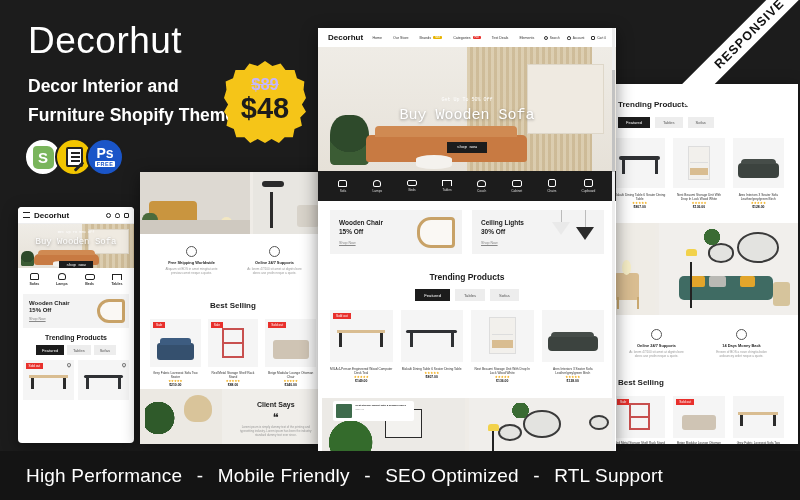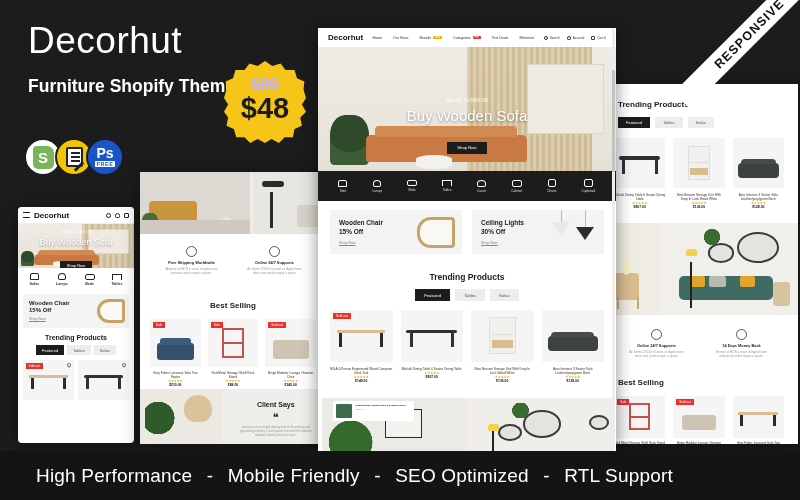--- a/index.html
+++ b/index.html
@@ -59,31 +59,31 @@
     background:#fff; transform:rotate(-45deg); transform-origin:center;
     display:flex; align-items:center; justify-content:center;
     font-size:12.5px; font-weight:700; letter-spacing:1.1px; color:#111;
   }
 
   
   .bottombar{
     position:absolute; left:0; right:0; bottom:0; height:49px;
     background:#141414; display:flex; align-items:center;
   }
-  .bottombar .txt{ color:#fff; font-size:19px; font-weight:400; padding-left:36px; letter-spacing:.2px; }
+  .bottombar .txt{ color:#fff; font-size:19px; font-weight:400; padding-left:26px; letter-spacing:.2px; }
   .bottombar .sep{ padding:0 9px; }
 
   
   .mock{ position:absolute; background:#fff; overflow:hidden; }
   .shadow{ box-shadow:0 4px 16px rgba(0,0,0,.45); }
 
   
   .mhead{ background:#fff; display:flex; align-items:center; }
   .mlogo{ font-weight:700; color:#111; }
-  .hero{ position:relative; overflow:hidden; }
+  .hero{ position:relative; overflow:hidden;font-family:Liberation Mono, monospace; }
   .hero .sky{ position:absolute; inset:0;
      background:linear-gradient(#efece6,#e6e1d8); }
   .hero .slats{ position:absolute; right:0; top:0; bottom:0; width:45%;
      background:repeating-linear-gradient(90deg,#d9c9a8 0 3px,#c9b48c 3px 6px); opacity:.85;}
   .hero .shelf{ position:absolute; right:6%; top:18%; width:32%; height:48%;
      background:#efeae1; border:1px solid #ded7c9;}
   .hero .sofa{ position:absolute; left:14%; bottom:6%; width:56%; height:26%;
      background:#c87a42; border-radius:5px 5px 3px 3px; }
   .hero .sofa:before{ content:""; position:absolute;left:6%;top:-34%;width:88%;height:40%;
      background:#d08a52;border-radius:4px 4px 0 0;}
@@ -607,20 +607,21 @@
 
       </div>
     </div>
     <div class="scroll">
         <i></i>
       </div>
   </div>
 
   <div class="brand-title">Decorhut</div>
   <div class="brand-sub">
+    <div>Decor Interior and</div>
     <div>Furniture  Shopify Theme</div>
   </div>
 
   <div class="badges">
     <div class="badge b-shopify">
         <div class="g"></div>
       </div>
     <div class="badge b-doc">
         <div class="pg"></div>
         <div class="pen"></div>

